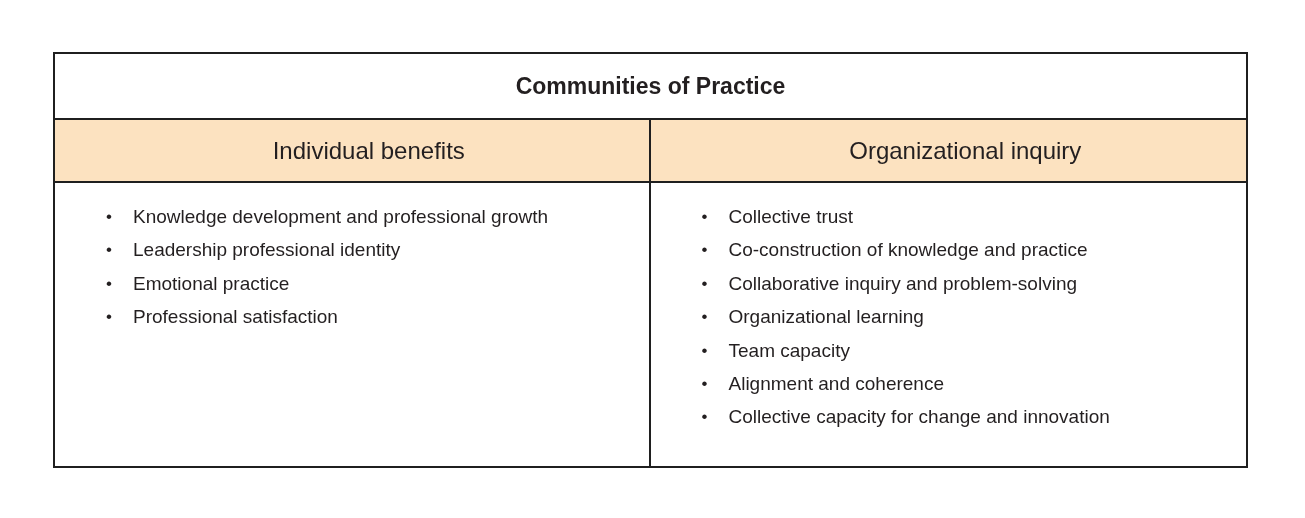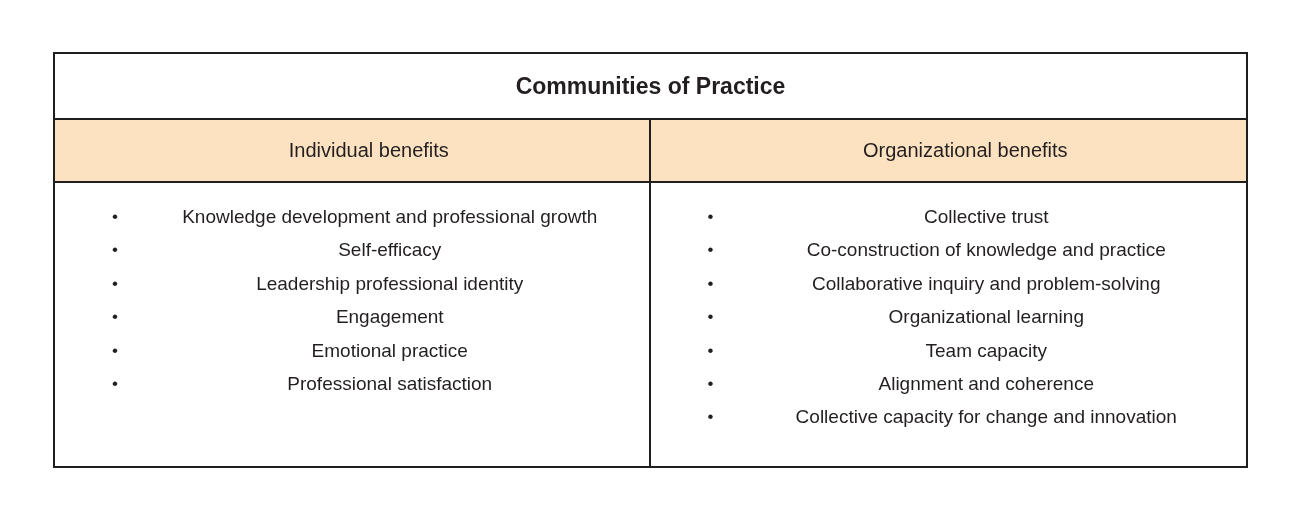--- a/index.html
+++ b/index.html
@@ -42,39 +42,38 @@
     flex: 0 0 63px;
     box-sizing: border-box;
     border-bottom: 2px solid #1f1f1f;
     display: flex;
   }
   .header-cell {
     flex: 1 1 50%;
     display: flex;
     align-items: center;
     justify-content: center;
-    font-size: 20px;
+    font-size: 24px;
     font-weight: normal;
     box-sizing: border-box;
     margin-left: 34px;
   }
   .header-cell.first {
     border-right: 2px solid #1f1f1f;
   }
   .body-row {
     flex: 1 1 auto;
     display: flex;
   }
   .body-cell {
     flex: 1 1 50%;
     box-sizing: border-box;
-    padding: 17px 8px 0 12px;
+    padding: 17px 8px 0 6px;
     margin: 0;
     list-style: none;
-    text-align: center;
   }
   .body-cell.first {
     border-right: 2px solid #1f1f1f;
   }
   .body-cell li {
     position: relative;
     padding-left: 72px;
     font-size: 19px;
     line-height: 33.4px;
     white-space: nowrap;
@@ -89,29 +88,27 @@
 </style>
 </head>
 <body>
 
 <div class="cop-table">
 
   <div class="title-row">Communities of Practice</div>
 
   <div class="header-row" style="background: rgb(252, 226, 192);">
     <div class="header-cell first">Individual benefits</div>
-    <div class="header-cell">Organizational benefits</div>
+    <div class="header-cell">Organizational inquiry</div>
   </div>
 
   <div class="body-row">
     <ul class="body-cell first">
       <li>Knowledge development and professional growth</li>
-      <li>Self-efficacy</li>
       <li>Leadership professional identity</li>
-      <li>Engagement</li>
       <li>Emotional practice</li>
       <li>Professional satisfaction</li>
     </ul>
     <ul class="body-cell">
       <li>Collective trust</li>
       <li>Co-construction of knowledge and practice</li>
       <li>Collaborative inquiry and problem-solving</li>
       <li>Organizational learning</li>
       <li>Team capacity</li>
       <li>Alignment and coherence</li>

